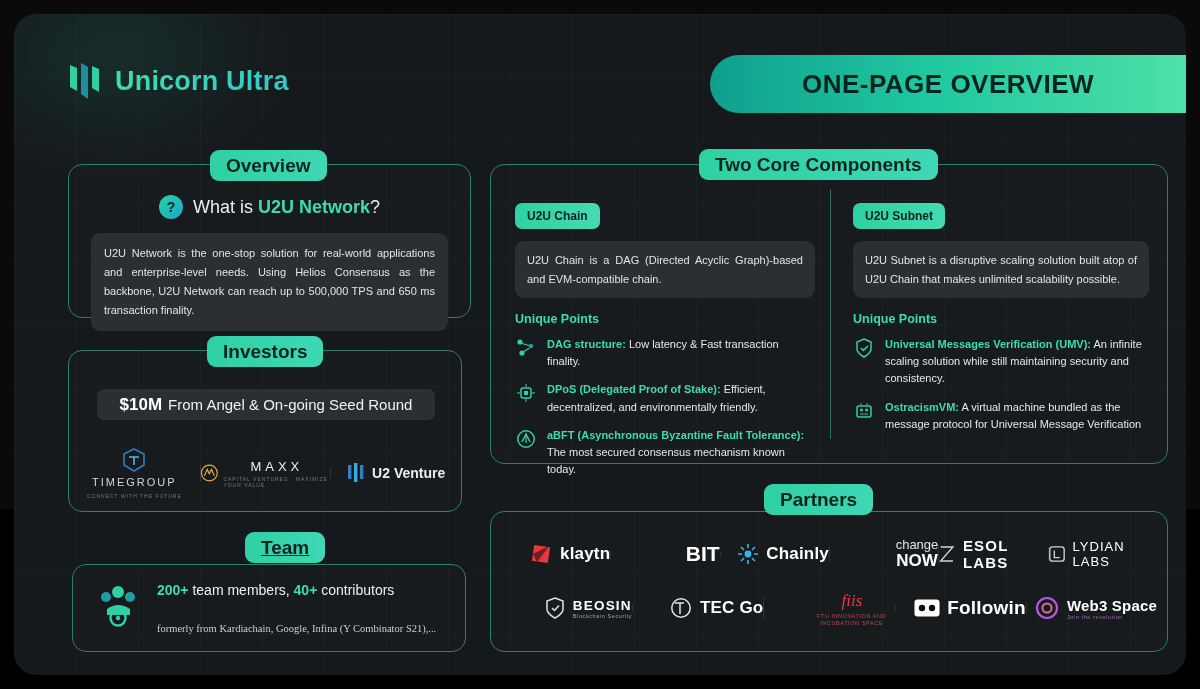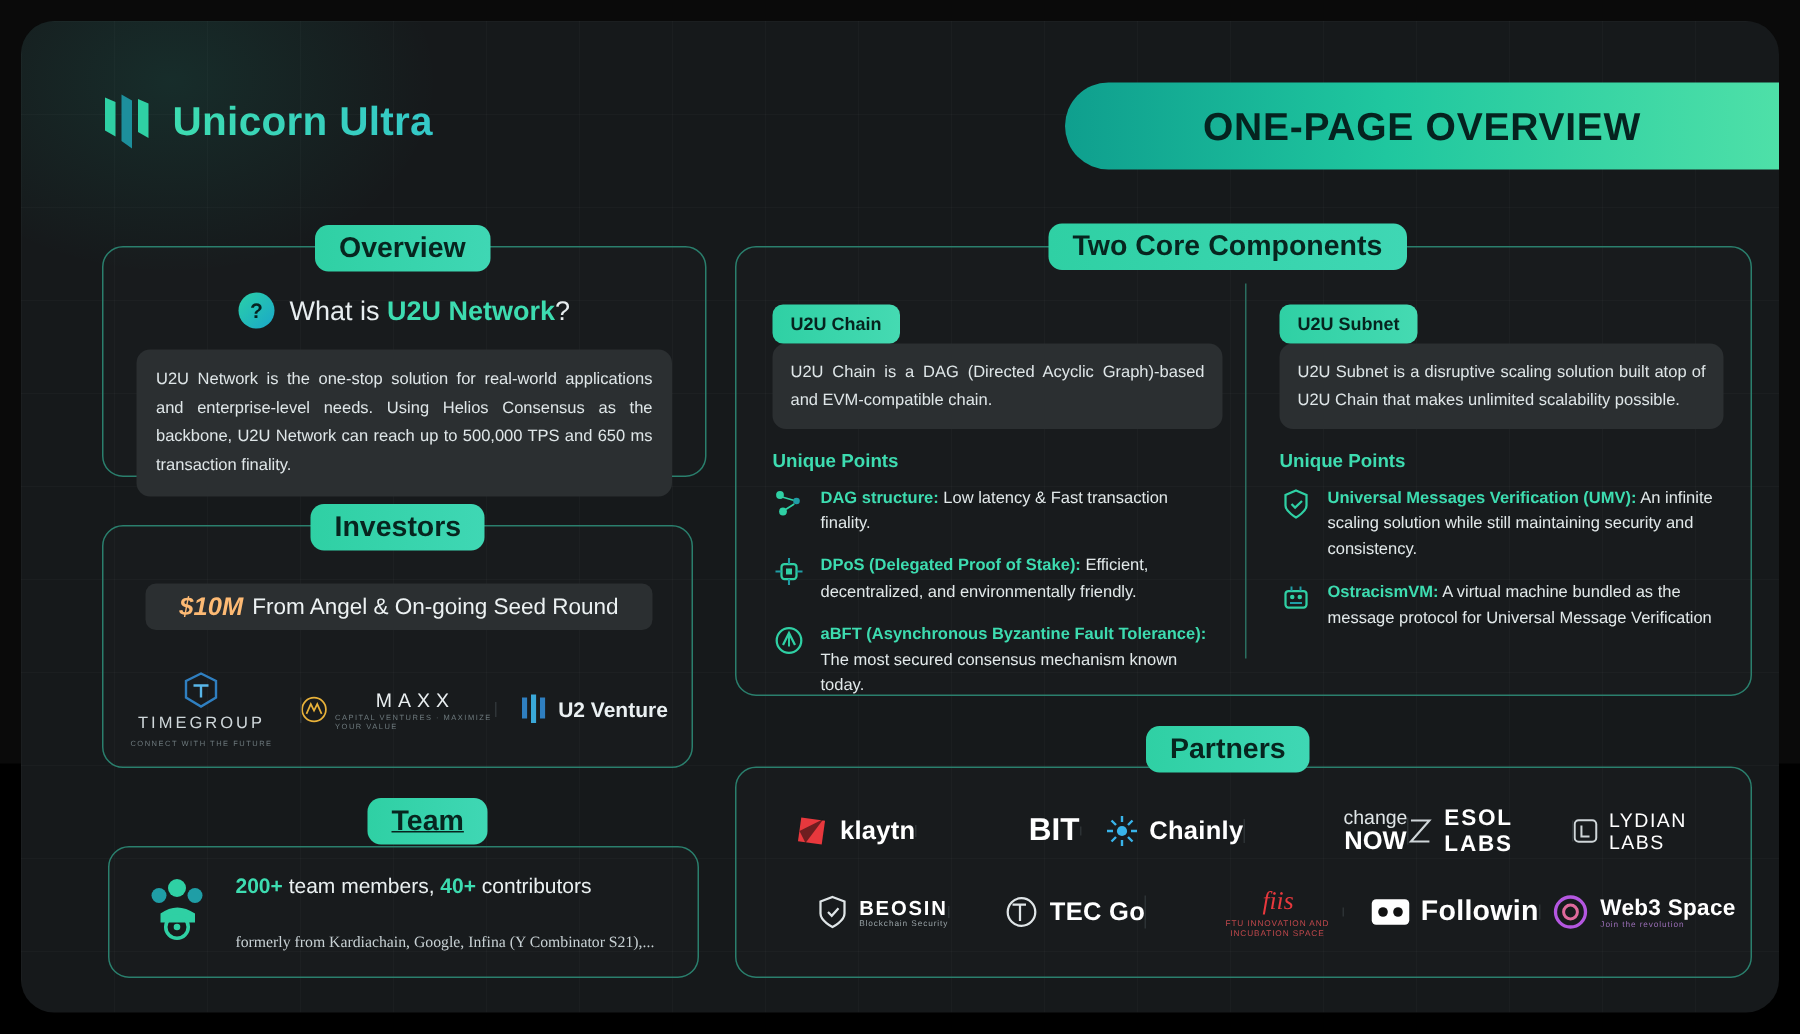--- a/index.html
+++ b/index.html
@@ -107,21 +107,21 @@
 
   
   #investors-card { left: 54px; top: 336px; width: 394px; height: 162px; }
   #investors-chip { left: 193px; top: 322px; }
   .invest-pill {
     position: absolute; left: 28px; top: 38px; width: 338px; height: 31px;
     background: #2b2f31; border-radius: 7px;
     display: flex; align-items: center; justify-content: center; gap: 6px;
     font-size: 15px; color: #edf2f3;
   }
-  .invest-pill .amount { color: #fdba74; font-weight: bold; font-size: 17px; font-style: italic; }
+  .invest-pill .amount { color: #ffffff; font-weight: bold; font-size: 17px; }
   .invest-logos {
     position: absolute; left: 0; right: 0; top: 93px; height: 58px;
     display: flex; align-items: center;
   }
   .ilogo { flex: 1; display: flex; align-items: center; justify-content: center; position: relative; }
   .ilogo + .ilogo::before {
     content: ""; position: absolute; left: 0; top: 6px; bottom: 6px;
     width: 1px; background: #2f3538;
   }
   .ilogo-txt { color: #cfd7da; font-size: 11px; letter-spacing: 2px; text-align: center; }
@@ -142,21 +142,21 @@
   .core-col { position: absolute; top: 38px; }
   .core-col.left { left: 24px; width: 300px; }
   .core-col.right { left: 362px; width: 296px; }
   .core-title {
     display: inline-flex; align-items: center; justify-content: center;
     height: 26px; padding: 0 12px; border-radius: 7px;
     background: linear-gradient(90deg,#2fd0a4,#45dab2);
     color: #06231e; font-weight: bold; font-size: 12px;
   }
   .core-desc {
-    margin-top: 0;
+    margin-top: 12px;
     background: #2b2f31; border-radius: 9px;
     padding: 10px 12px; color: #dfe6e8; font-size: 11px; line-height: 1.7;
     text-align: justify;
   }
   .up-title { margin-top: 14px; color: #3ddcb0; font-size: 12.5px; font-weight: bold; }
   .up-list { margin-top: 10px; display: flex; flex-direction: column; gap: 11px; }
   .up-item { display: flex; gap: 10px; align-items: flex-start; }
   .up-icon { flex: 0 0 auto; width: 22px; height: 22px; margin-top: 1px; }
   .up-text { color: #e2e9ea; font-size: 11px; line-height: 1.55; }
   .up-text b { color: #3ddcb0; }

